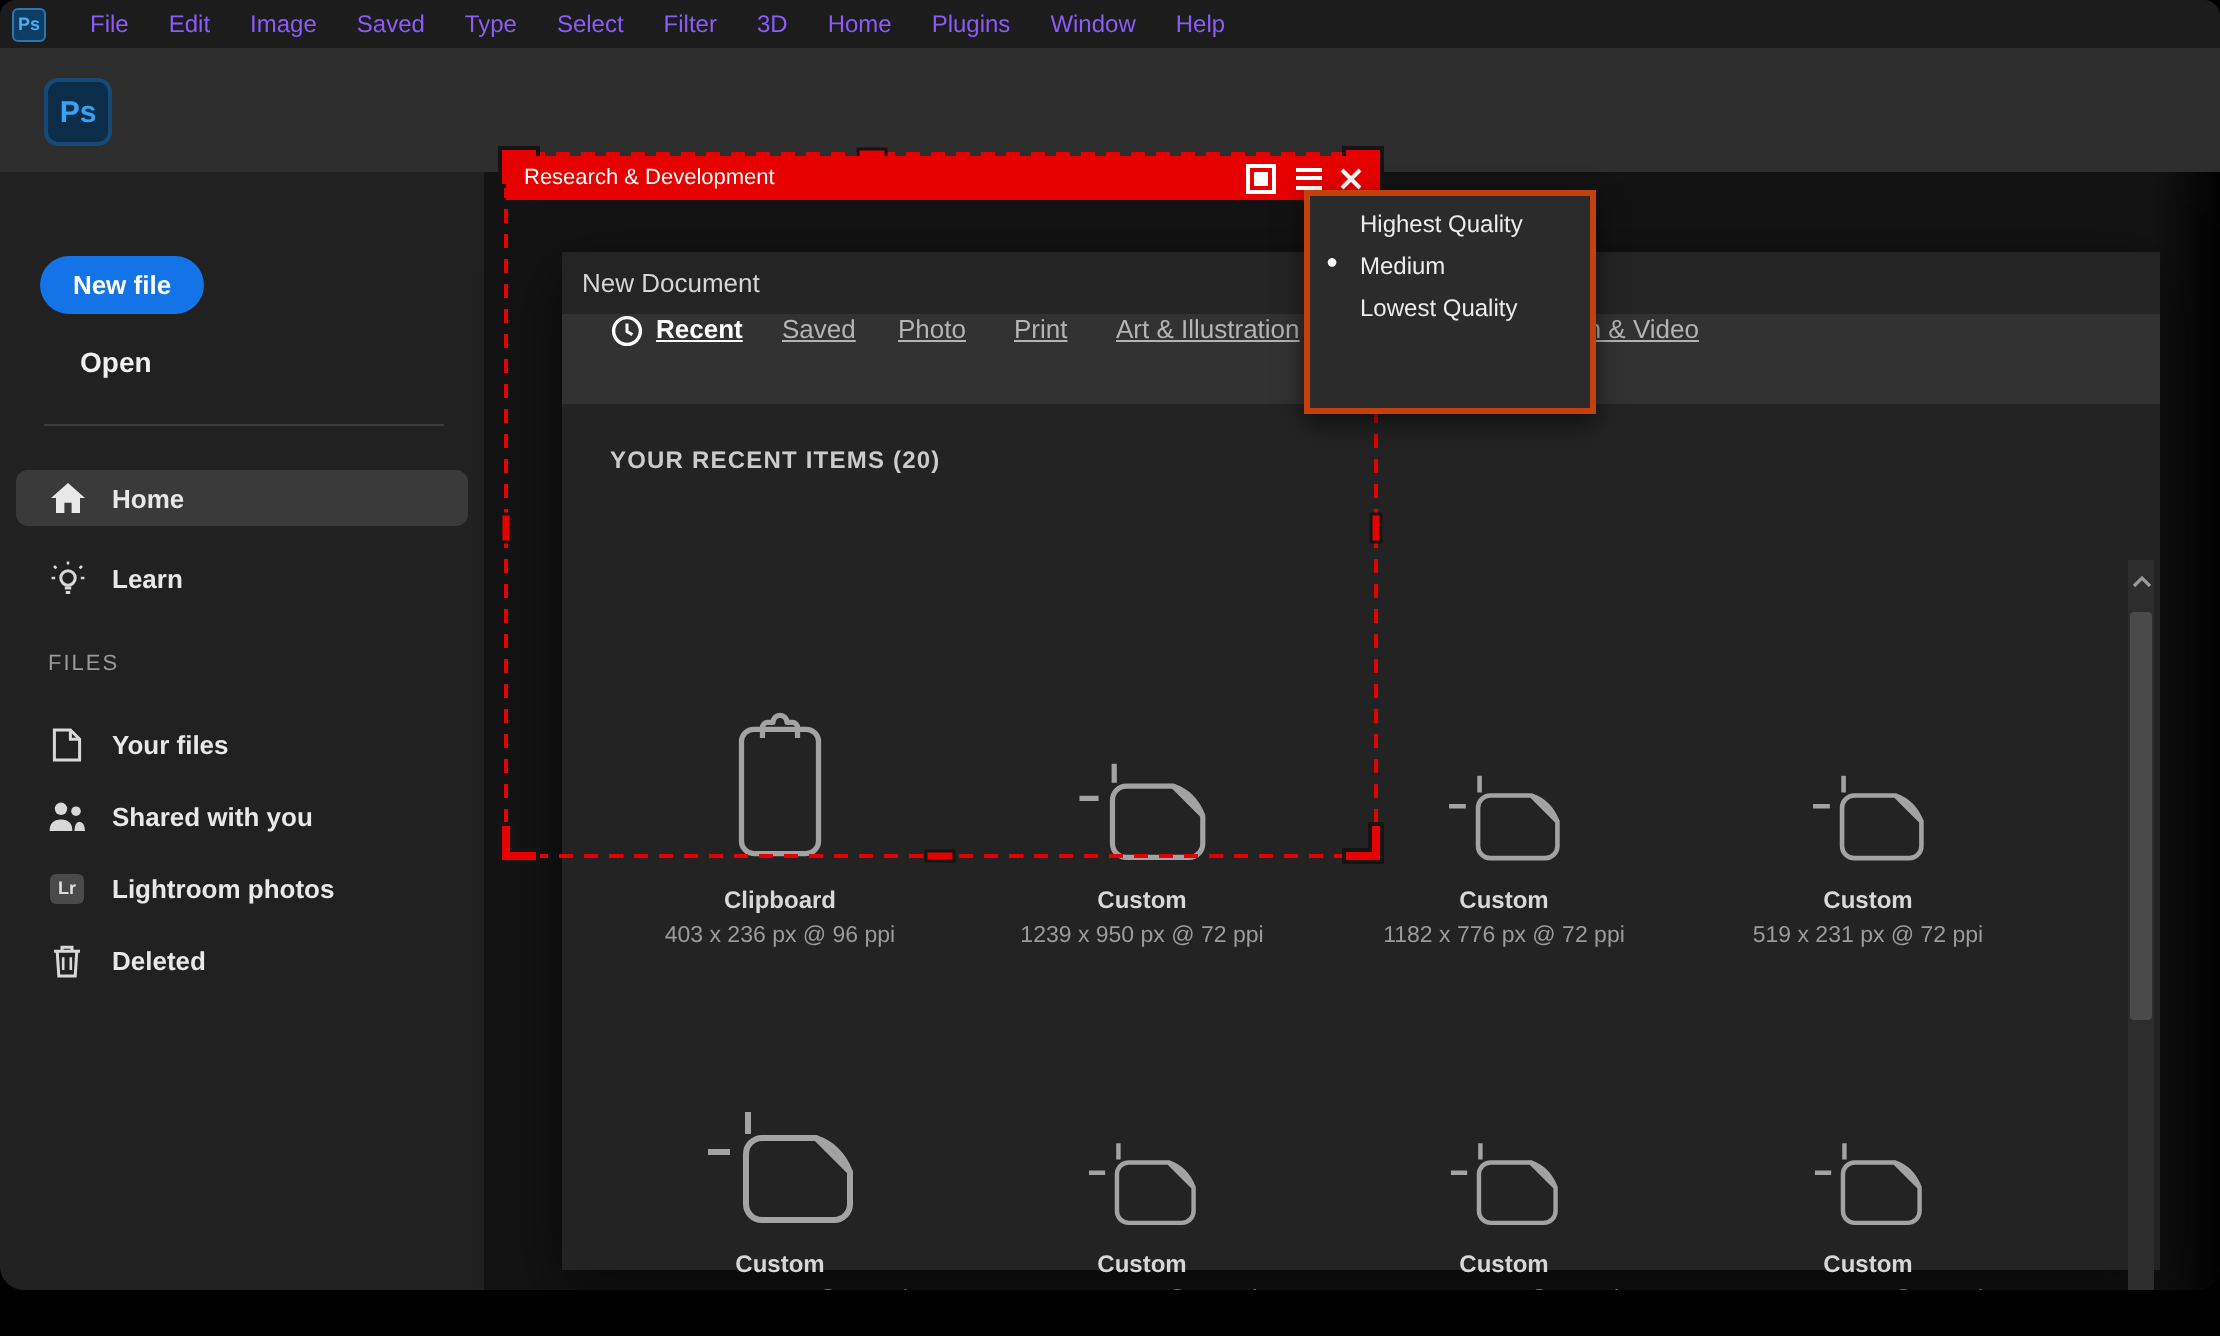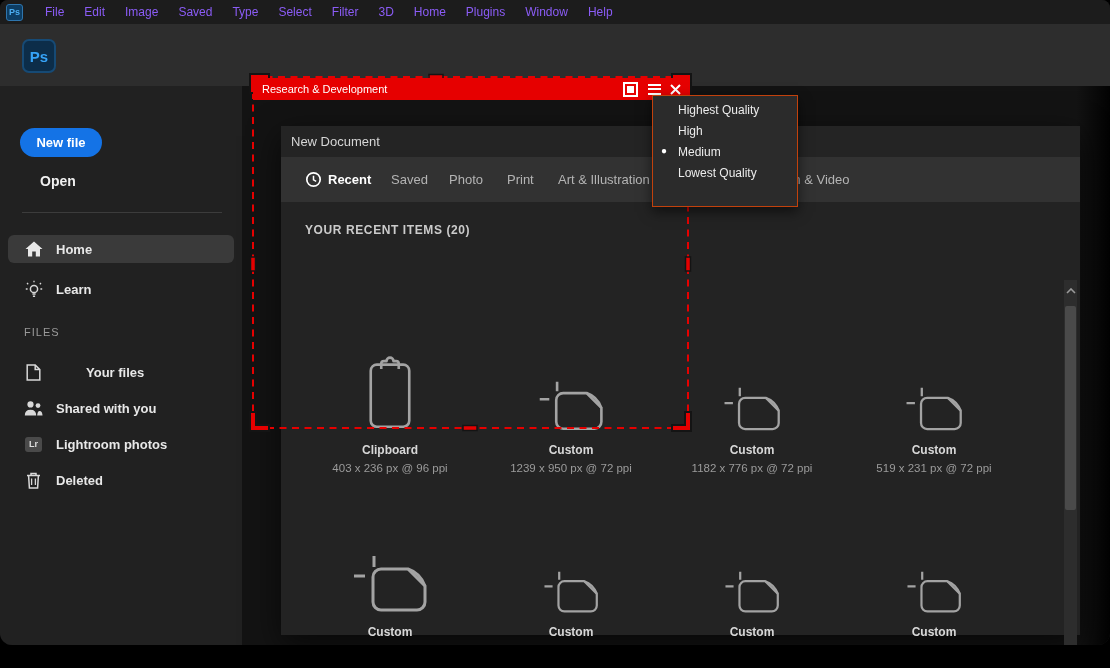--- a/index.html
+++ b/index.html
@@ -42,22 +42,22 @@
   .right-fade { position:absolute; left:1076px; top:86px; width:34px; height:559px;
     background:linear-gradient(to right, rgba(0,0,0,0), rgba(0,0,0,0.9)); }
 
   
   .dialog { position:absolute; left:281px; top:126px; width:799px; height:509px; background:#232323;
     z-index:10; box-shadow:0 10px 30px rgba(0,0,0,0.6); }
   .dialog-titlebar { position:absolute; left:0; top:0; width:799px; height:31px; background:#242424;
     display:flex; align-items:center; }
   .dialog-title { color:#d6d6d6; font-size:13px; margin-left:10px; }
   .dialog-tabs { position:absolute; left:0; top:31px; width:799px; height:45px; background:#323232; }
-  .tab { position:absolute; top:0; height:45px; display:flex; align-items:center;
-    color:#b4b4b4; font-size:13px; }
+  .tab { position:absolute; top:0; height:45px; display:flex; 
+    color:#b4b4b4; font-size:13px;text-decoration:underline; }
   .tab.active { color:#fff; font-weight:bold; }
   .tab .clock { margin-right:6px; display:flex; }
   .tab-underline { position:absolute; left:23px; top:73px; width:64px; height:3px; background:#fff; border-radius:2px; }
   .dialog-content { position:absolute; left:0; top:76px; width:799px; height:433px; background:#232323; }
   .section-title { position:absolute; left:24px; top:21px; color:#cbcbcb; font-size:12px;
     font-weight:bold; letter-spacing:0.6px; }
 
   .card { position:absolute; width:160px; text-align:center; }
   .card-iconbox { height:92px; display:flex; align-items:flex-end; justify-content:center; }
   .card-name { margin-top:9px; color:#d8d8d8; font-size:12px; font-weight:bold; }
@@ -76,21 +76,21 @@
   .capture-title { color:#fff; font-size:11px; margin-left:9px; }
   .cap-btn { position:absolute; top:3.5px; display:flex; align-items:center; justify-content:center; }
   .stop-btn { right:52px; width:15px; height:15px; border:2px solid #fff; }
   .stop-inner { width:7px; height:7px; background:#fff; }
   .menu-btn { right:29px; width:14px; height:15px; flex-direction:column; justify-content:center; gap:2.5px; }
   .menu-btn .bar { width:13px; height:2px; background:#fff; }
   .close-btn { right:8px; width:13px; height:15px; }
 
   
   .quality-menu { position:absolute; left:652px; top:95px; width:146px; height:112px; background:#2b2b2b;
-    border:1px solid #c2410c; z-index:50; box-shadow:0 5px 12px rgba(0,0,0,0.55); padding-top:3px; }
+    border:3px solid #c2410c; z-index:50; box-shadow:0 5px 12px rgba(0,0,0,0.55); padding-top:3px; }
   .q-item { position:relative; height:21px; display:flex; align-items:center;
     padding-left:25px; color:#ececec; font-size:12px; }
   .q-bullet { position:absolute; left:8px; top:5px; color:#fff; font-size:10px; line-height:10px; }
 </style>
 </head>
 <body>
 
 <div class="stage">
 
   <div class="app-window">
@@ -139,21 +139,21 @@
             <circle cx="9" cy="9" r="3.6"></circle>
             <path d="M7.4,14 h3.2 M7.9,16.3 h2.2"></path>
             <path d="M9,2.3 v-1.6 M3.2,4.2 l-1.2,-1.2 M14.8,4.2 l1.2,-1.2 M2.6,9 h-1.8 M15.4,9 h1.8" stroke-width="1.3"></path>
           </svg>
         </span>
         <span>Learn</span>
       </div>
 
       <div class="files-label">FILES</div>
 
-      <div class="nav-item" style="top:272px;gap:30px;">
+      <div class="nav-item" style="top:272px;">
         <span class="icn">
           <svg width="15" height="17" viewBox="0 0 15 17" fill="none" stroke="#d8d8d8" stroke-width="1.5">
             <path d="M1.2,1 h8 l4.6,4.6 v10.4 h-12.6 z"></path>
               <path d="M9.2,1 v4.6 h4.6"></path>
           </svg>
         </span>
         <span>Your files</span>
       </div>
 
       <div class="nav-item" style="top:308px;">
@@ -369,23 +369,20 @@
         <path d="M1,1 L10,10 M10,1 L1,10"></path>
       </svg>
     </div>
   </div>
 
   <div class="quality-menu">
     <div class="q-item">
       <span>Highest Quality</span>
     </div>
     <div class="q-item">
-      <span>High</span>
-    </div>
-    <div class="q-item">
       <span class="q-bullet">●</span>
       <span>Medium</span>
     </div>
     <div class="q-item">
       <span>Lowest Quality</span>
     </div>
   </div>
 
 </div>
 

